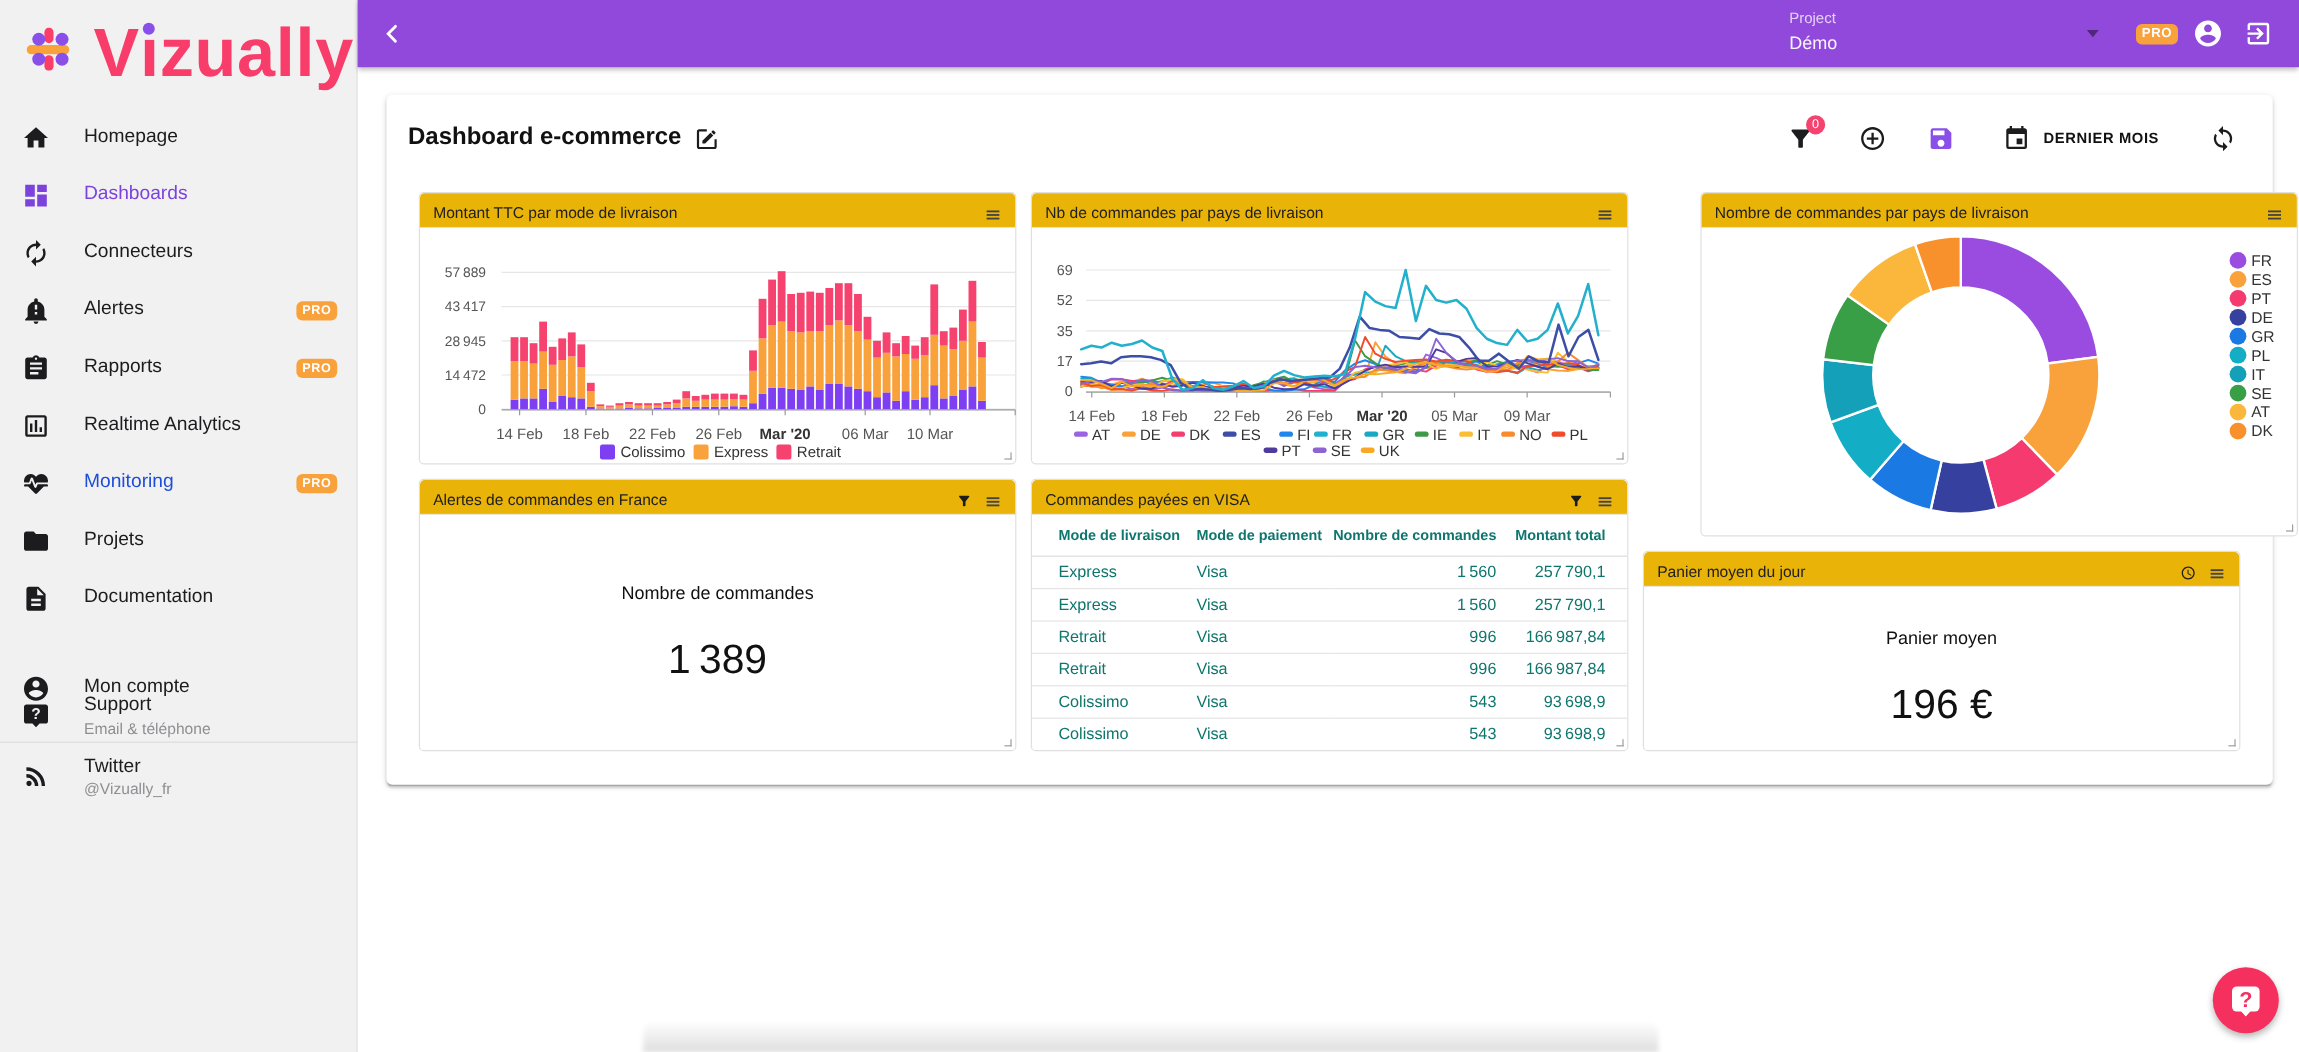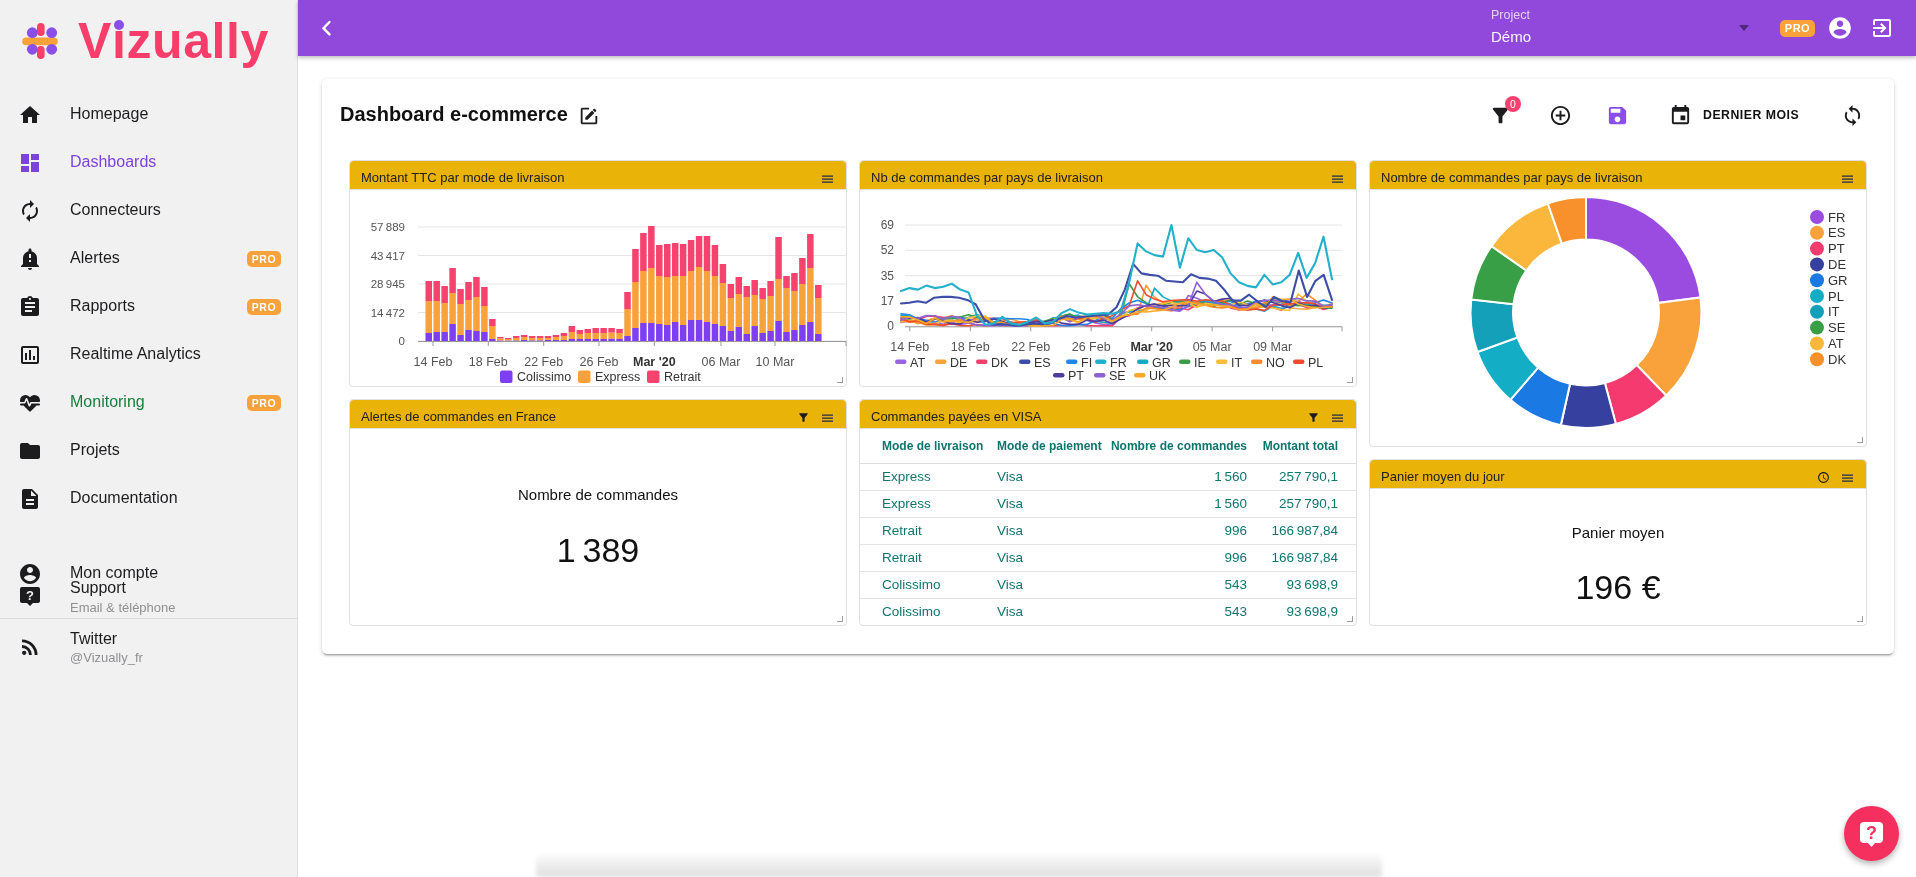--- a/index.html
+++ b/index.html
@@ -5,21 +5,21 @@
 html,body{width:1916px;height:877px;overflow:hidden;font-family:"Liberation Sans",sans-serif;background:#fff}
 
 .sidebar{position:absolute;left:0;top:0;width:298px;height:877px;background:#f2f1f2;border-right:1px solid #e2e1e2;z-index:5}
 .mi{position:absolute;left:0;width:346px;height:48px}
 .mic{position:absolute;left:18px;top:12px;width:24px;height:24px}
 .mil{position:absolute;left:70px;top:14px;font-size:16px;color:#1c1c1e}
 .mis{position:absolute;left:70px;top:27px;font-size:13px;color:#8f8f92}
 .pro{position:absolute;left:247px;top:16px;width:34px;height:16px;background:#f9a23c;border-radius:5px;color:#fff;font-size:10.5px;font-weight:bold;text-align:center;line-height:16px;letter-spacing:.5px}
 .sidediv{position:absolute;left:0;top:618px;width:298px;height:1px;background:#dcdbdc}
 .logo{position:absolute;left:22px;top:23px}
-.vtxt{position:absolute;left:78px;top:16px;font-size:50px;font-weight:bold;color:#f93d6a;letter-spacing:0.6px;line-height:1}
+.vtxt{position:absolute;left:78px;top:16px;font-size:57px;font-weight:bold;color:#f93d6a;letter-spacing:0.6px;line-height:1}
 .idot{position:absolute;left:2px;top:7.3px;width:10px;height:10px;border-radius:50%;background:#8a4fe8}
 
 .appbar{position:absolute;left:298px;top:0;width:1618px;height:56px;background:#9149dc;box-shadow:0 2px 4px rgba(0,0,0,.25);z-index:6}
 .proj{position:absolute;left:1193px;top:8px;color:rgba(255,255,255,.75);font-size:12.5px}
 .demo{position:absolute;left:1193px;top:28px;color:rgba(255,255,255,.95);font-size:15px}
 .caret{position:absolute;left:1441px;top:25px;width:0;height:0;border-left:5.5px solid transparent;border-right:5.5px solid transparent;border-top:6px solid rgba(0,0,0,.45)}
 .probadge{position:absolute;left:1482px;top:20px;width:35px;height:17px;background:#f9a23c;border-radius:5px;color:#fff;font-size:11px;font-weight:bold;text-align:center;line-height:17px;letter-spacing:.5px}
 
 .card{position:absolute;left:322px;top:79px;width:1572px;height:575px;background:#fff;border-radius:5px;box-shadow:0 3px 1px -2px rgba(0,0,0,.2),0 2px 2px 0 rgba(0,0,0,.14),0 1px 5px 0 rgba(0,0,0,.12);z-index:2}
 .cardtitle{position:absolute;left:18px;top:24px;font-size:20px;font-weight:bold;color:#111}
@@ -88,21 +88,21 @@
 <div class="mi" style="top:331px">
       <span class="mic"><svg style="" width="24" height="24" viewBox="0 0 24 24">
           <path d="M19 5v14H5V5h14m0-2H5c-1.1 0-2 .9-2 2v14c0 1.1.9 2 2 2h14c1.1 0 2-.9 2-2V5c0-1.1-.9-2-2-2zm-8 14h2V7h-2v10zm-4 0h2v-7H7v7zm8 0h2v-4h-2v4z" fill="#1c1c1e"></path>
         </svg></span>
       <span class="mil" style="color:#1c1c1e">Realtime Analytics</span>
     </div>
 <div class="mi" style="top:379px">
       <span class="mic"><svg style="" width="24" height="24" viewBox="0 0 24 24">
           <path d="M7.5,4A5.5,5.5 0 0,0 2,9.5C2,10 2.09,10.5 2.22,11H6.3L7.57,7.63C7.87,6.83 9.05,6.75 9.43,7.63L11.5,13L12.09,11.58C12.22,11.25 12.57,11 13,11H21.78C21.91,10.5 22,10 22,9.5A5.5,5.5 0 0,0 16.5,4C14.64,4 13,4.93 12,6.34C11,4.93 9.36,4 7.5,4V4M3,12.5A1,1 0 0,0 2,13.5A1,1 0 0,0 3,14.5H5.44L11,20C12,20.9 12,20.9 13,20L18.56,14.5H21A1,1 0 0,0 22,13.5A1,1 0 0,0 21,12.5H13.4L12.47,14.8C12.07,15.81 10.92,15.89 10.55,14.92L8.5,9.5L7.54,11.83C7.39,12.21 7.05,12.5 6.6,12.5H3Z" fill="#1c1c1e"></path>
         </svg></span>
-      <span class="mil" style="color:#15803d">Monitoring</span>
+      <span class="mil" style="color:#1d4ed8">Monitoring</span>
       <span class="pro">PRO</span>
     </div>
 <div class="mi" style="top:427px">
       <span class="mic"><svg style="" width="24" height="24" viewBox="0 0 24 24">
           <path d="M10 4H4c-1.1 0-1.99.9-1.99 2L2 18c0 1.1.9 2 2 2h16c1.1 0 2-.9 2-2V8c0-1.1-.9-2-2-2h-8l-2-2z" fill="#1c1c1e"></path>
         </svg></span>
       <span class="mil" style="color:#1c1c1e">Projets</span>
     </div>
 <div class="mi" style="top:475px">
       <span class="mic"><svg style="" width="24" height="24" viewBox="0 0 24 24">
@@ -441,21 +441,21 @@
           <text x="448" y="176.5" font-size="12.5" fill="#333">PL</text>
           <rect x="193" y="183" width="11.5" height="4.5" rx="2.2" fill="#4f3a9e"></rect>
           <text x="208" y="190" font-size="12.5" fill="#333">PT</text>
           <rect x="234" y="183" width="11.5" height="4.5" rx="2.2" fill="#8e63d2"></rect>
           <text x="249" y="190" font-size="12.5" fill="#333">SE</text>
           <rect x="274" y="183" width="11.5" height="4.5" rx="2.2" fill="#f9a825"></rect>
           <text x="289" y="190" font-size="12.5" fill="#333">UK</text>
         </svg></div>
     <div class="grip"></div>
   </div>
-  <div class="panel" style="left:1047px;top:81px;width:498px;height:287px">
+  <div class="panel" style="left:1095px;top:81px;width:498px;height:287px">
     <div class="phead">
         <span class="ptitle">Nombre de commandes par pays de livraison</span>
         <span class="pham"><svg width="11" height="12" viewBox="0 0 11 12">
             <rect x="0" y="2.4" width="11" height="1.5" fill="#424242"></rect>
             <rect x="0" y="5.4" width="11" height="1.5" fill="#424242"></rect>
             <rect x="0" y="8.4" width="11" height="1.5" fill="#424242"></rect>
           </svg></span>
       </div>
     <div style="position:absolute;left:0;top:29px"><svg width="498" height="258" viewBox="0 0 498 258" font-family="Liberation Sans, sans-serif">
           <path d="M216.00 7.00 A115.5 115.5 0 0 1 330.51 107.42 L288.38 112.97 A73.0 73.0 0 0 0 216.00 49.50 Z" fill="#9a4be0" stroke="#ffffff" stroke-width="2"></path>

